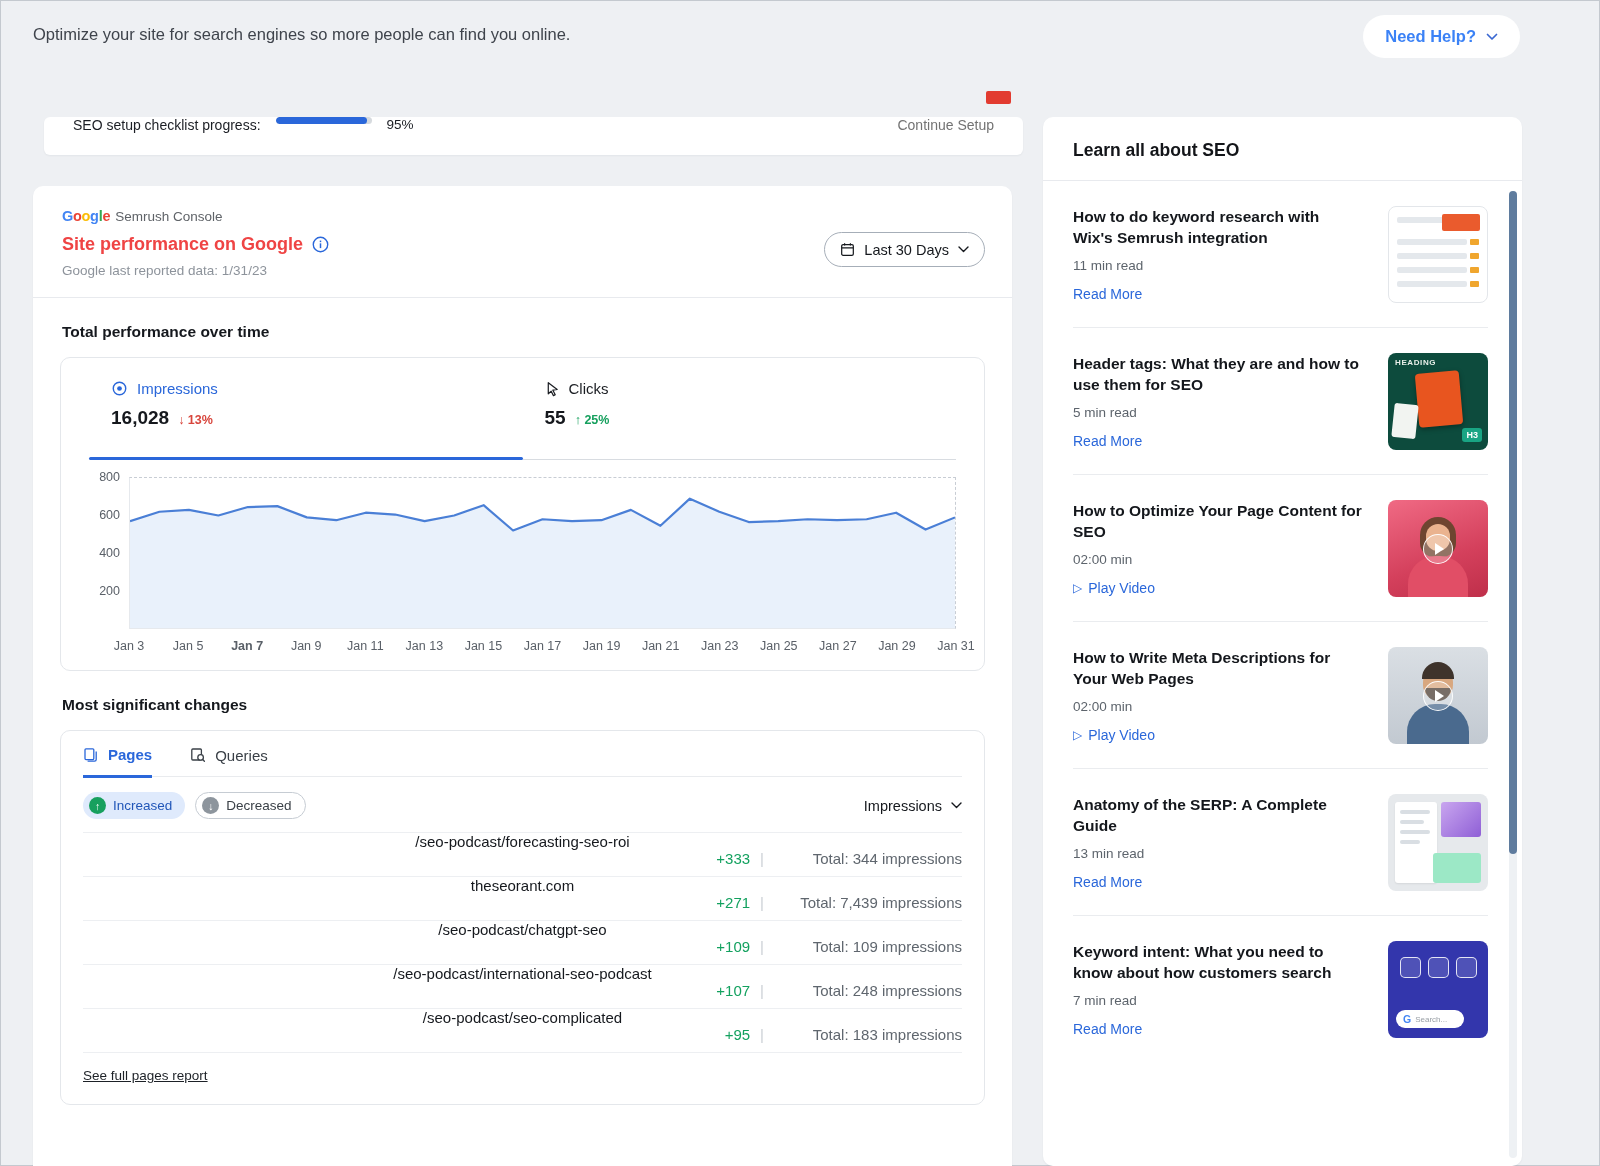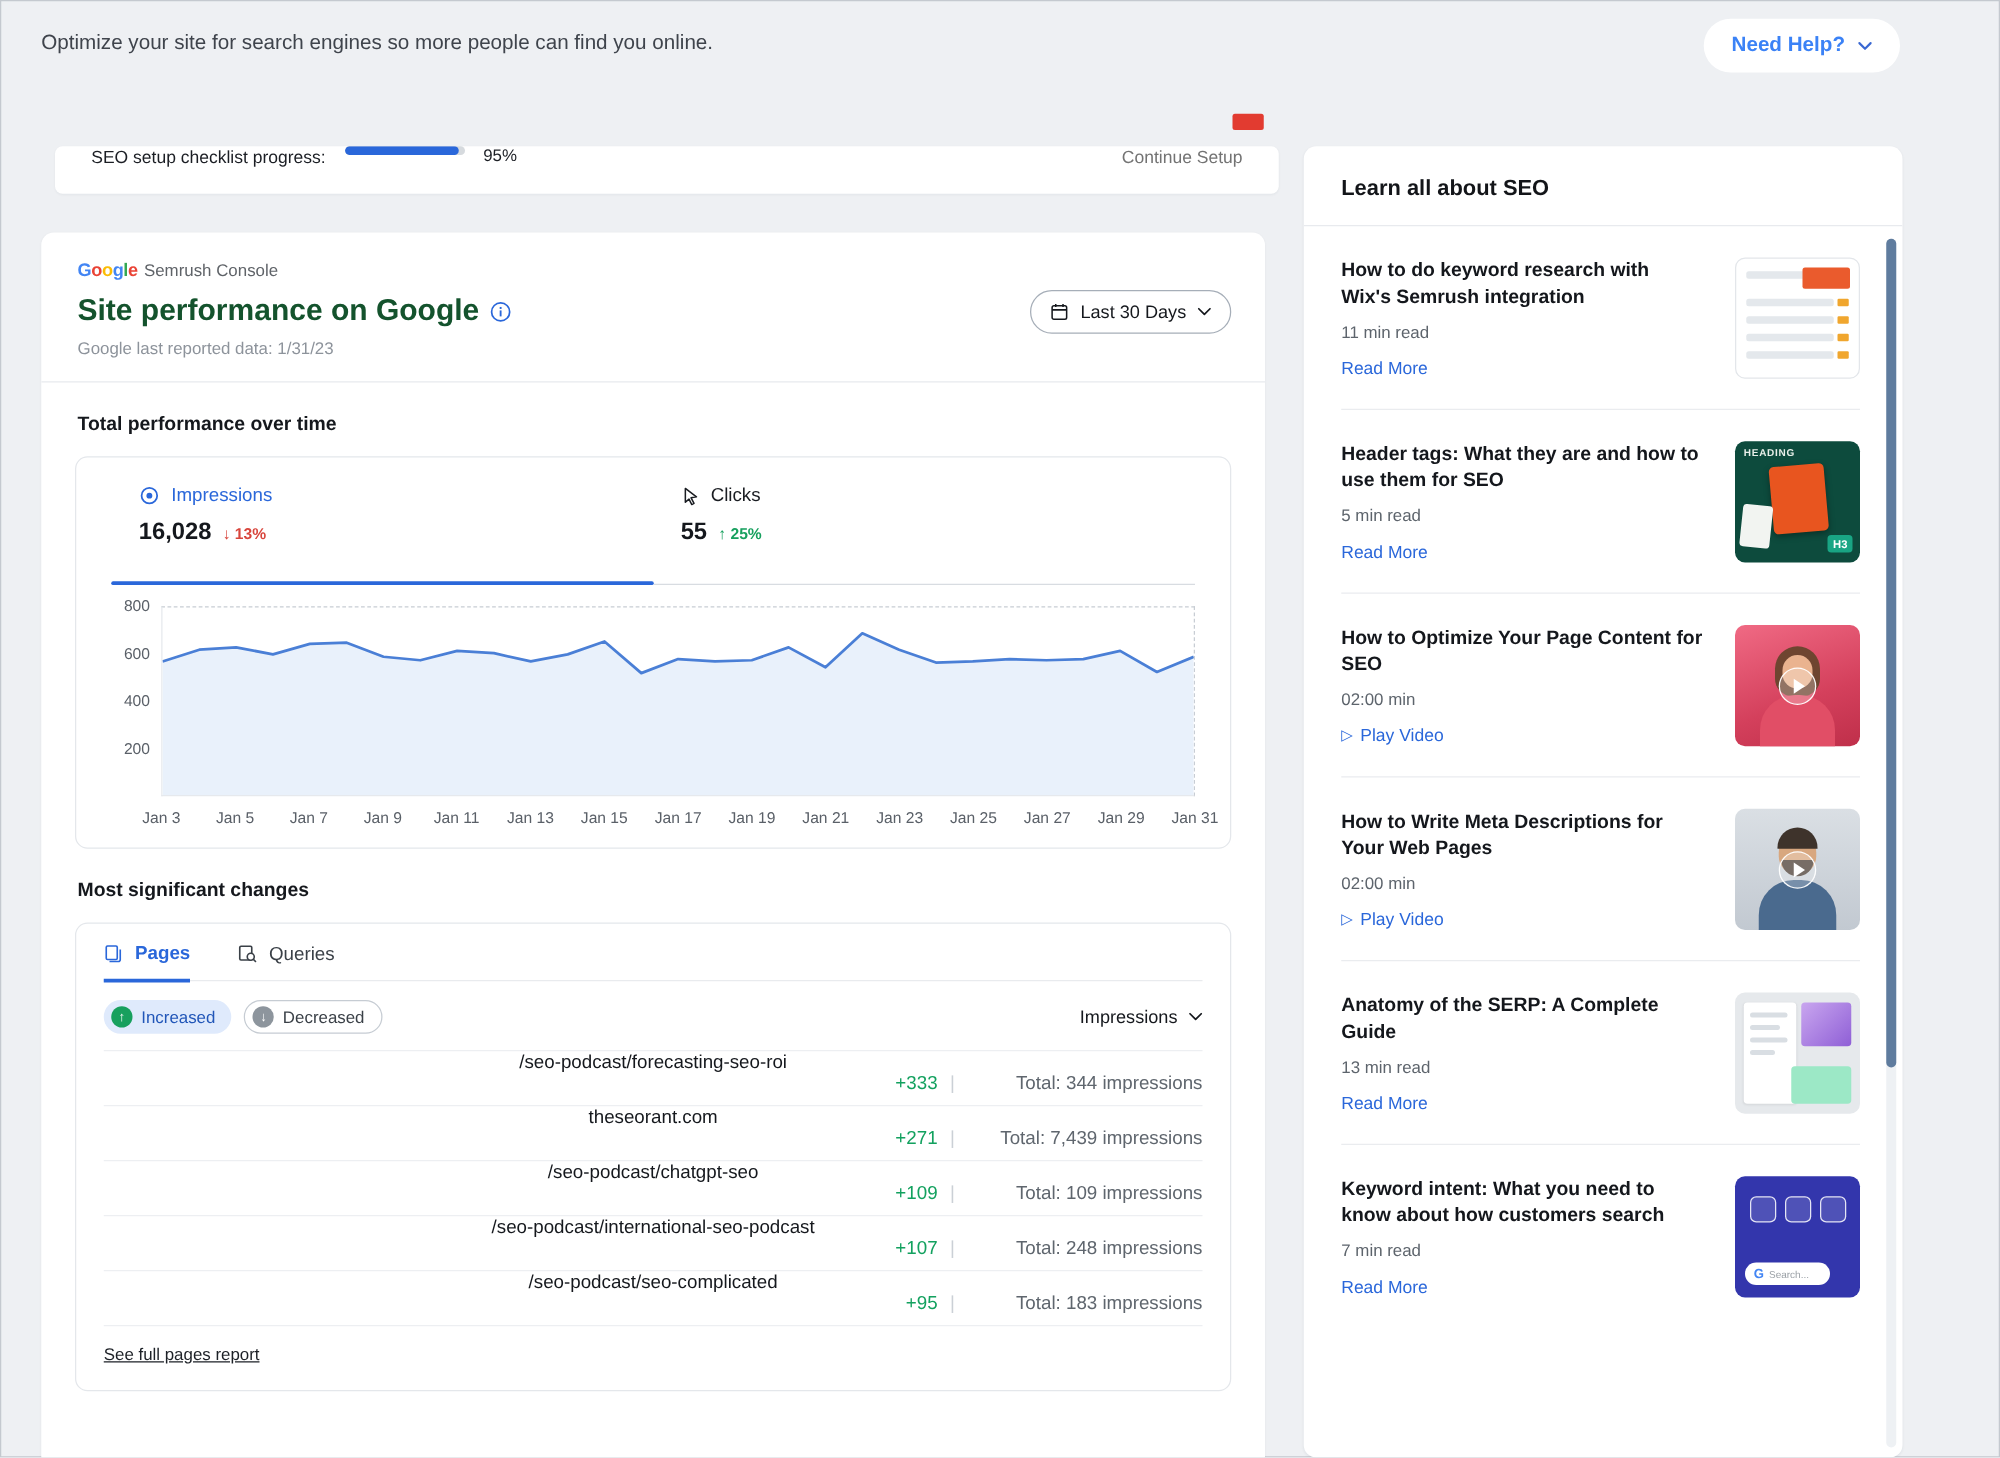--- a/index.html
+++ b/index.html
@@ -35,21 +35,21 @@
   .progress-pct { font-size:13.5px; color:#1b1e24; }
   .continue-link { margin-left:auto; font-size:14px; color:#737373; cursor:pointer; }
 
   
   .main-card { position:absolute; left:33px; top:186px; width:979px; height:1078px; background:#fff; border-radius:10px; overflow:hidden; box-shadow:0 1px 2px rgba(20,30,50,.05); }
   .mc-header { position:relative; padding:22px 29px 19px; }
   .gsc-logo { font-size:14px; display:flex; gap:5px; align-items:baseline; }
   .g-word span { font-weight:700; font-size:14.5px; letter-spacing:-0.3px; }
   .gsc-rest { color:#5f6368; font-size:13.5px; }
   .mc-title-row { margin-top:10px; display:flex; align-items:center; gap:9px; }
-  .mc-title { font-size:24px; font-weight:800; color:#14532d; }
+  .mc-title { font-size:18px; font-weight:800; color:#ef4444; }
   .mc-sub { margin-top:8px; font-size:13.5px; color:#8d939b; }
   .date-btn {
     position:absolute; right:27px; top:46px; height:35px; padding:0 15px;
     border:1px solid #a6aeb8; border-radius:18px; background:#fff;
     display:flex; align-items:center; gap:9px; font-size:14.5px; color:#15181d;
     font-family:inherit; cursor:pointer;
   }
   .mc-divider { height:1px; background:#e8eaee; }
   .section-title { padding:25px 29px 0; font-size:15.5px; font-weight:800; color:#15181d; }
 
@@ -270,21 +270,21 @@
           <div class="plot-area">
             <svg preserveAspectRatio="none" viewBox="0 0 1000 300">
                 <polygon points="0,300 0.0,86.3 35.7,67.5 71.4,63.8 107.1,75.0 142.9,58.1 178.6,56.3 214.3,78.8 250.0,84.4 285.7,69.4 321.4,73.1 357.1,86.3 392.9,75.0 428.6,54.4 464.3,105.0 500.0,82.5 535.7,86.3 571.4,84.4 607.1,63.8 642.9,95.6 678.6,41.3 714.3,67.5 750.0,88.1 785.7,86.3 821.4,82.5 857.1,84.4 892.9,82.5 928.6,69.4 964.3,103.1 1000.0,78.8 1000,300" fill="#e9f1fb"></polygon>
                 <polyline points="0.0,86.3 35.7,67.5 71.4,63.8 107.1,75.0 142.9,58.1 178.6,56.3 214.3,78.8 250.0,84.4 285.7,69.4 321.4,73.1 357.1,86.3 392.9,75.0 428.6,54.4 464.3,105.0 500.0,82.5 535.7,86.3 571.4,84.4 607.1,63.8 642.9,95.6 678.6,41.3 714.3,67.5 750.0,88.1 785.7,86.3 821.4,82.5 857.1,84.4 892.9,82.5 928.6,69.4 964.3,103.1 1000.0,78.8" fill="none" stroke="#4a7fd6" stroke-width="2.2" vector-effect="non-scaling-stroke" stroke-linejoin="round"></polyline>
               </svg>
           </div>
         </div>
         <div class="x-axis">
             <span style="left: 0%;">Jan 3</span>
             <span style="left: 7.14286%;">Jan 5</span>
-            <span style="left: 14.2857%;">Jan 7</span>
+            <span style="left: 14.2857%; font-weight: bold;">Jan 7</span>
             <span style="left: 21.4286%;">Jan 9</span>
             <span style="left: 28.5714%;">Jan 11</span>
             <span style="left: 35.7143%;">Jan 13</span>
             <span style="left: 42.8571%;">Jan 15</span>
             <span style="left: 50%;">Jan 17</span>
             <span style="left: 57.1429%;">Jan 19</span>
             <span style="left: 64.2857%;">Jan 21</span>
             <span style="left: 71.4286%;">Jan 23</span>
             <span style="left: 78.5714%;">Jan 25</span>
             <span style="left: 85.7143%;">Jan 27</span>

